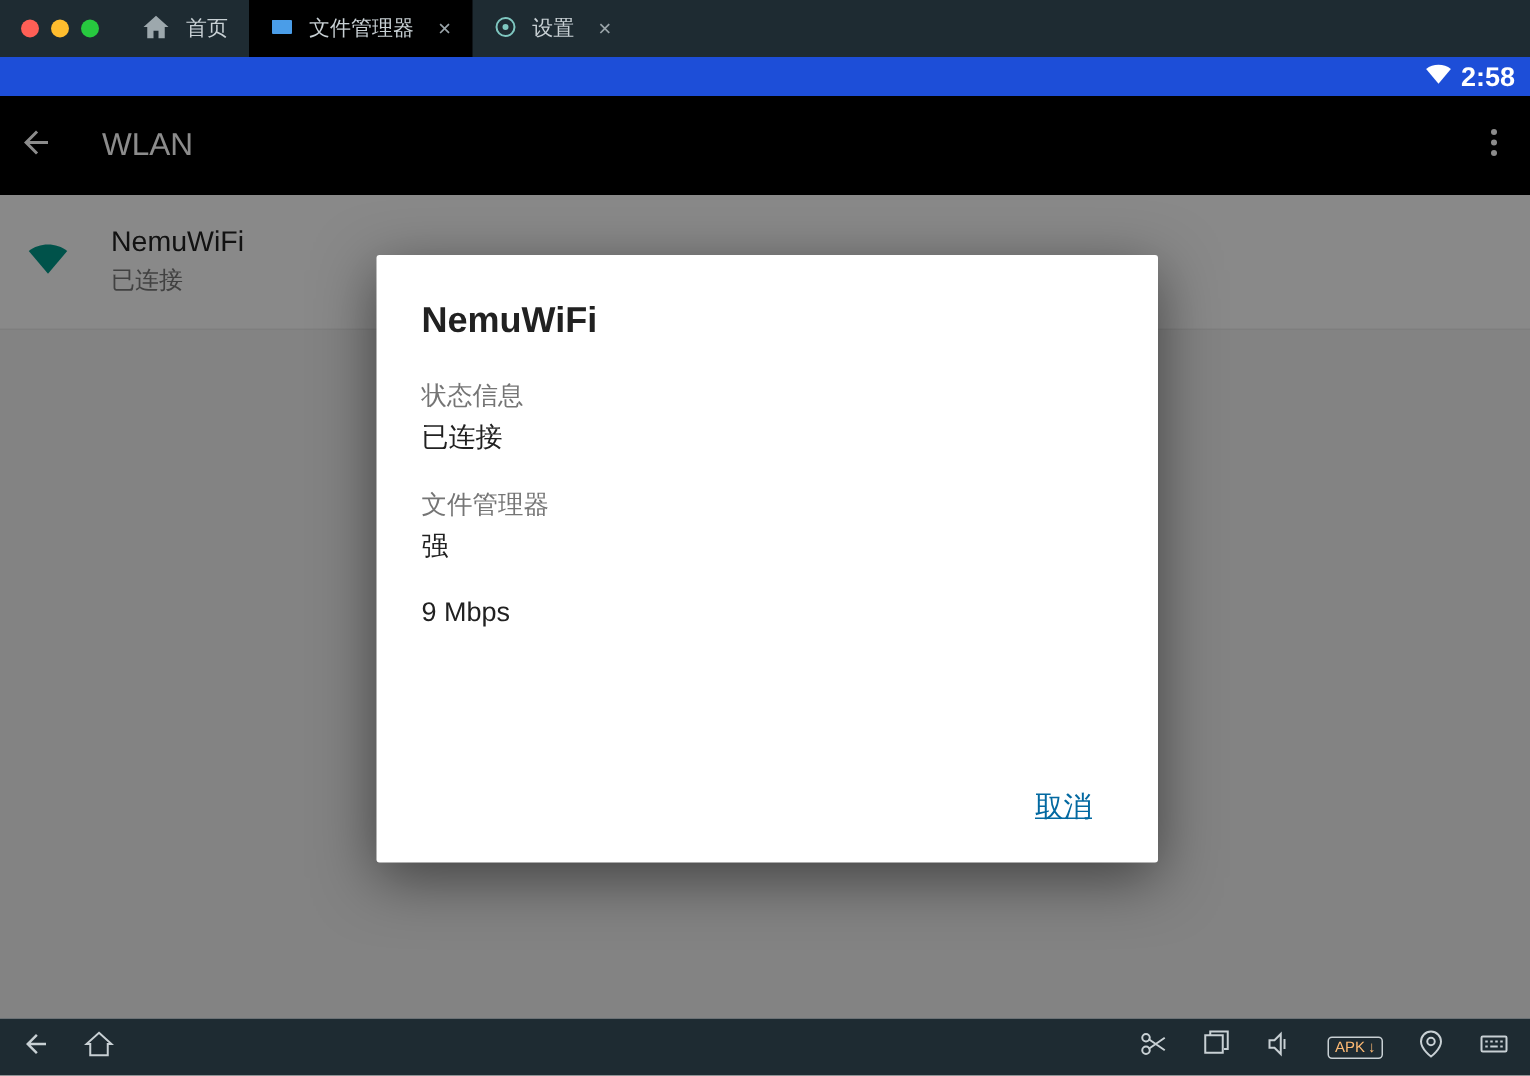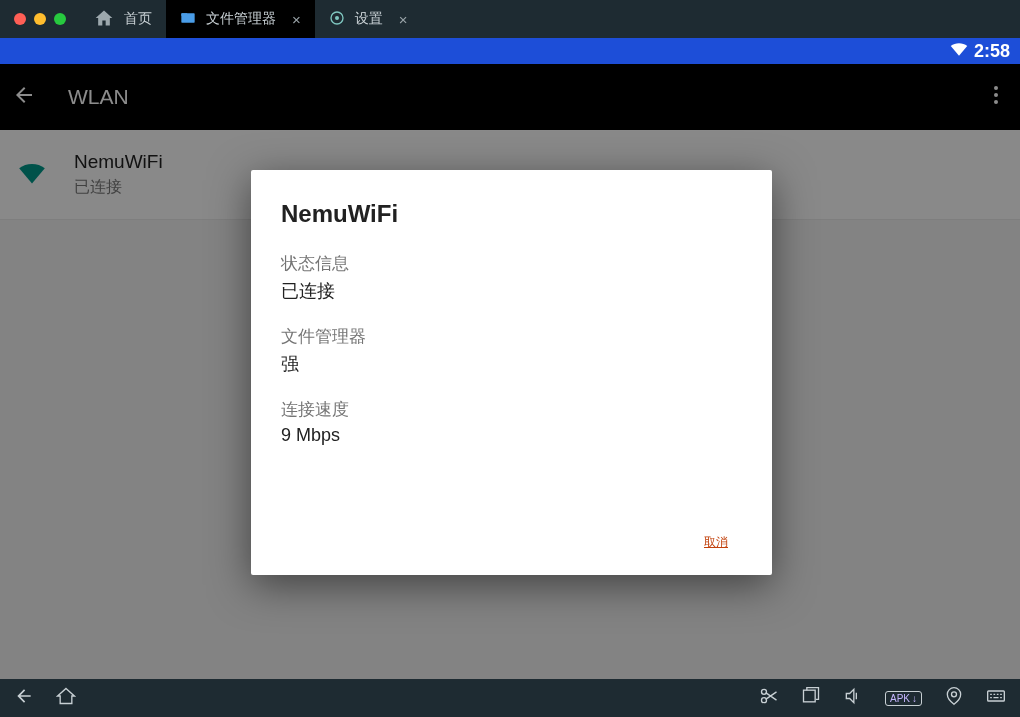--- a/index.html
+++ b/index.html
@@ -82,28 +82,28 @@
   background:#fff; border-radius:2px;
   box-shadow:0 10px 40px rgba(0,0,0,0.5);
   padding: 30px 30px 16px 30px;
   display:flex; flex-direction:column;
 }
 .dialog .dlg-title { font-size:24px; font-weight:700; color:#212121; margin-bottom:24px; }
 .dlg-field { margin-bottom:22px; }
 .dlg-field .fl { font-size:17px; color:#757575; margin-bottom:4px; }
 .dlg-field .fv { font-size:18px; color:#212121; font-weight:500; }
 .dlg-actions { margin-top:auto; display:flex; justify-content:flex-end; padding-top:20px; }
-.dlg-actions .btn { color:#c2410c; font-size:12px; font-weight:500; padding:8px 14px; cursor:pointer;text-decoration:underline; }
+.dlg-actions .btn { color:#0369a1; font-size:19px; font-weight:500; padding:8px 14px; cursor:pointer;text-decoration:underline; }
 
 
 .emu-bottom {
   position:absolute; left:0; right:0; bottom:0; height:38px;
   background:#1E2B32;
   display:flex; align-items:center; padding:0 14px; gap:22px;
-  color:#c4b5fd;
+  color:#fdba74;
 }
 .emu-bottom .spacer { flex:1; }
 .emu-bottom svg { width:20px; height:20px; fill:#C8D0D4; cursor:pointer; }
 .emu-bottom .apk-box {
   border:1.5px solid #C8D0D4; border-radius:3px; font-size:10px;
   padding:1px 4px; display:flex; align-items:center; gap:2px; cursor:pointer;
 }
 </style>
 </head>
 <body>
@@ -188,21 +188,20 @@
 
   <div class="dlg-field">
     <div class="fl">状态信息</div>
     <div class="fv">已连接</div>
   </div>
   <div class="dlg-field">
     <div class="fl">文件管理器</div>
     <div class="fv">强</div>
   </div>
   <div class="dlg-field">
-    <div class="fl">连接速度</div>
     <div class="fv">9 Mbps</div>
   </div>
 
   <div class="dlg-actions">
     <div class="btn">取消</div>
   </div>
 </div>
 
 <div class="emu-bottom">
   <span>

